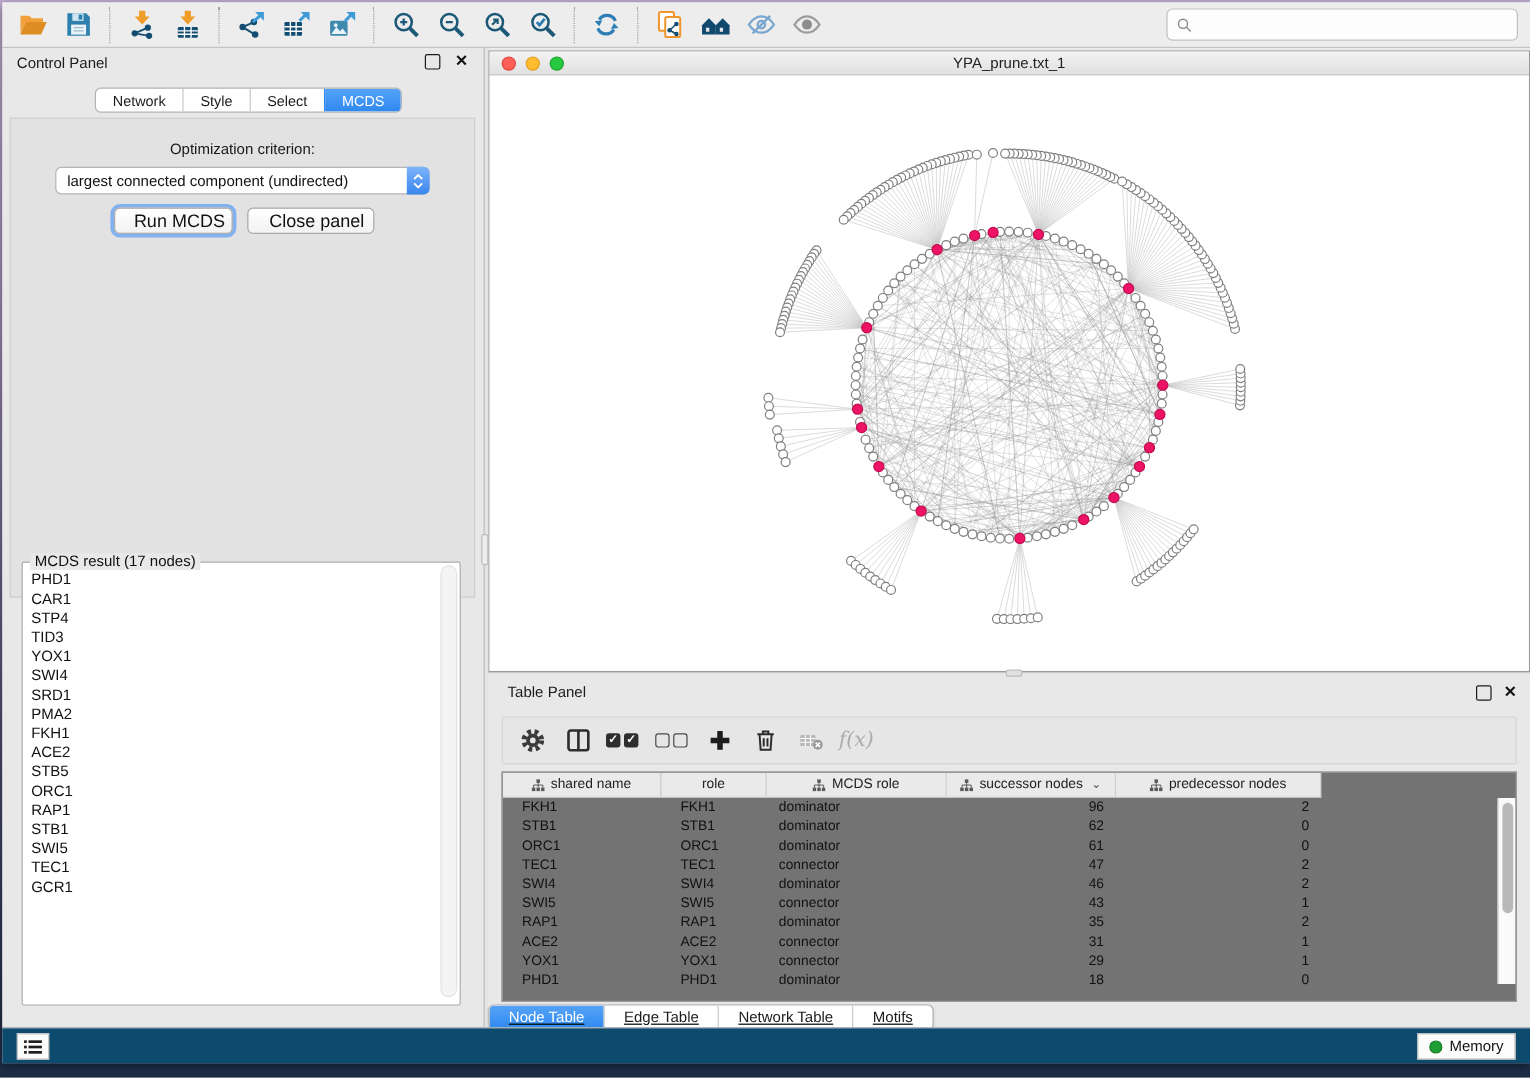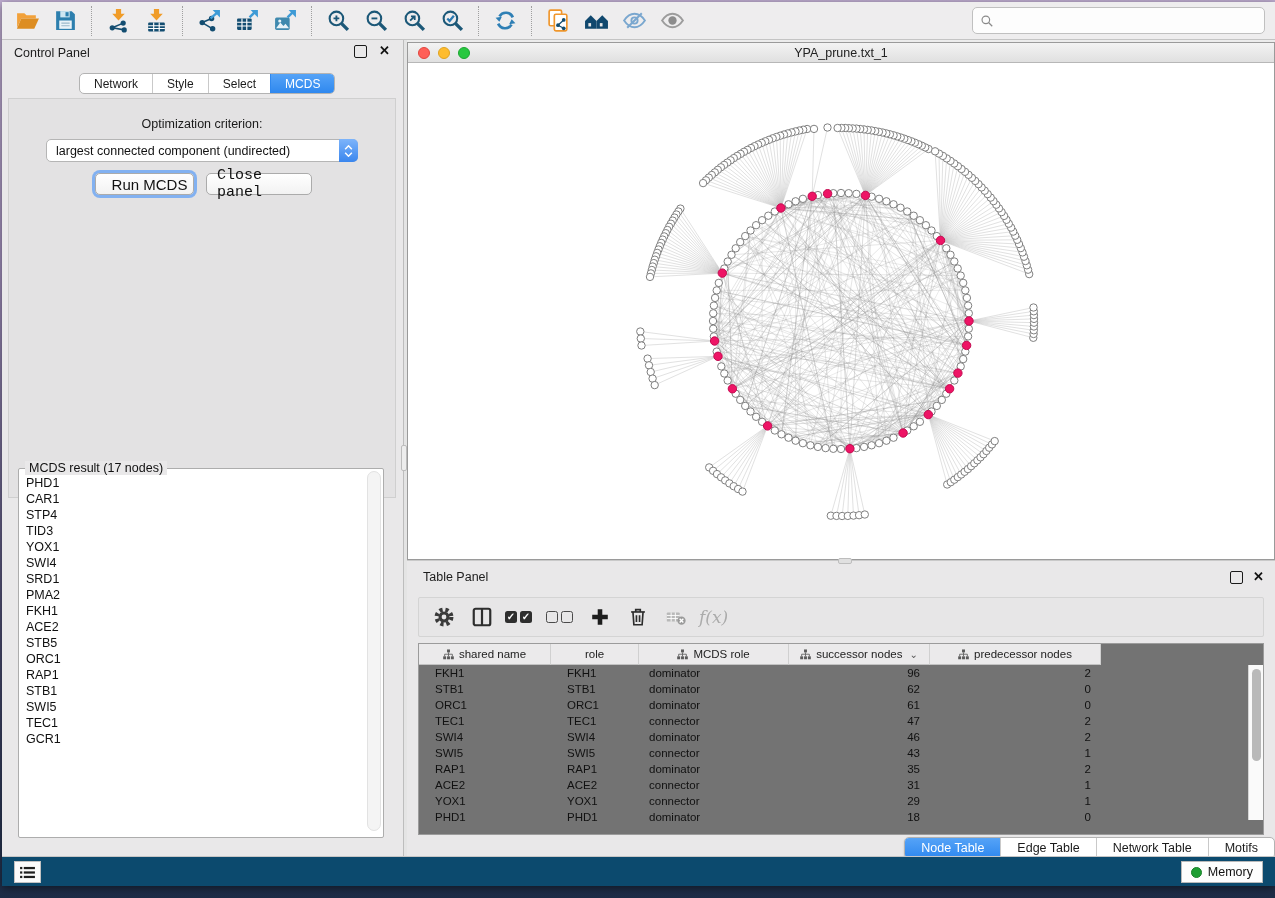--- a/index.html
+++ b/index.html
@@ -32,21 +32,21 @@
 
   .cp-sub { position:absolute; left:6px; top:58px; width:388px; height:400px; background:#e3e2e3; border:1px solid #cfcfcf; }
   .opt-label { position:absolute; left:0; top:18px; width:100%; text-align:center; font-size:12.5px; color:#1a1a1a; }
   .dropdown { position:absolute; left:37px; top:40px; width:312px; height:23px; background:#fff; border:1px solid #b5b5b5; border-radius:5px; display:flex; align-items:center; }
   .dropdown .dd-value { flex:1; font-size:12.5px; color:#111; padding-left:9px; white-space:nowrap; overflow:hidden; }
   .dd-stepper { width:19px; height:23px; margin-right:-1px; border-radius:0 5px 5px 0; background:linear-gradient(180deg,#7db4fa,#3a86ee); display:flex; flex-direction:column; align-items:center; justify-content:center; gap:2px; }
   .dd-stepper svg { width:9px; height:5px; }
   .btn { height:22px; background:linear-gradient(180deg,#ffffff,#f2f2f2); border:1px solid #ababab; border-radius:5px; font-size:15px; color:#111; display:flex; align-items:center; justify-content:center; position:absolute;padding-left:10px; }
   .btn.focus-ring { box-shadow:0 0 0 3px rgba(98,160,245,.75); }
   .run-btn { left:86px; top:74px; width:99px; }
-  .close-btn { left:197px; top:74px; width:106px;font-family:Liberation Mono, monospace; }
+  .close-btn { left:197px; top:74px; width:106px; }
 
   .groupbox { position:absolute; left:16px; top:428px; width:366px; height:370px; border:1px solid #adadad; border-radius:2px; background:#fff; }
   .group-legend { position:absolute; left:6px; top:-8px; background:#e9e8e9; padding:0 4px; font-size:12.5px; color:#111; }
   .mcds-list { position:absolute; left:1px; top:6px; width:348px; height:356px; overflow:hidden; }
   .mcds-item { height:16px; line-height:16px; font-size:12.5px; color:#111; padding-left:6px; }
   .mcds-scroll { position:absolute; right:2px; top:2px; width:14px; height:360px; background:#f4f4f4; border:1px solid #e2e2e2; border-radius:7px; }
 
   
   .vsplit { position:absolute; left:401px; top:38px; width:4px; height:816px; background:#e4e4e4; border-left:1px solid #bdbdbd; }
   .vsplit .grip { position:absolute; left:-3px; top:405px; width:6px; height:26px; background:#ededed; border:1px solid #bcbcbc; border-radius:2px; }
@@ -83,21 +83,21 @@
   .th .sort { font-size:10px; color:#555; margin-left:2px; }
   .tbody { position:absolute; left:0; top:21px; }
   .tr { display:flex; height:16px; }
   .td { font-size:11.5px; color:#111; line-height:16px; white-space:nowrap; overflow:hidden; }
   .td.l { text-align:left; padding-left:16px; }
   .td.l3 { text-align:left; padding-left:10px; }
   .td.r { text-align:right; padding-right:10px; }
   .tscroll { position:absolute; right:0; top:21px; width:15px; height:155px; background:#fafafa; border-left:1px solid #d6d6d6; }
   .tscroll .thumb { position:absolute; left:2.5px; top:4px; width:9px; height:92px; background:#b9b9b9; border-radius:5px; }
 
-  .bottom-tabs { position:absolute; left:0; top:276px; width:100%; display:flex; justify-content:flex-end; }
+  .bottom-tabs { position:absolute; left:0; top:276px; width:100%; display:flex; justify-content:flex-start;text-decoration:underline; }
   .bottom-tabs .seg { height:22px; box-shadow:0 1px 2px rgba(0,0,0,.15); }
   .bottom-tabs .seg-item { font-size:12.5px; padding:0 16px; }
 
   
   .statusbar { position:absolute; left:0; top:854px; width:100%; height:30px; background:#0c4a6e; border-top:1px solid #c6c6c6; }
   .list-btn { position:absolute; left:12px; top:4px; width:27px; height:22px; background:#fbfbfb; border:1px solid #c2c2c2; display:flex; align-items:center; justify-content:center; }
   .list-btn svg { width:15px; height:13px; }
   .memory-btn { position:absolute; right:12px; top:4px; height:22px; padding:0 9px; background:#fdfdfd; border:1px solid #b9b9b9; display:flex; align-items:center; gap:6px; font-size:12.5px; color:#111; }
   .mem-dot { width:11px; height:11px; border-radius:50%; background:#1e9e33; border:1px solid #188029; }
 </style>

